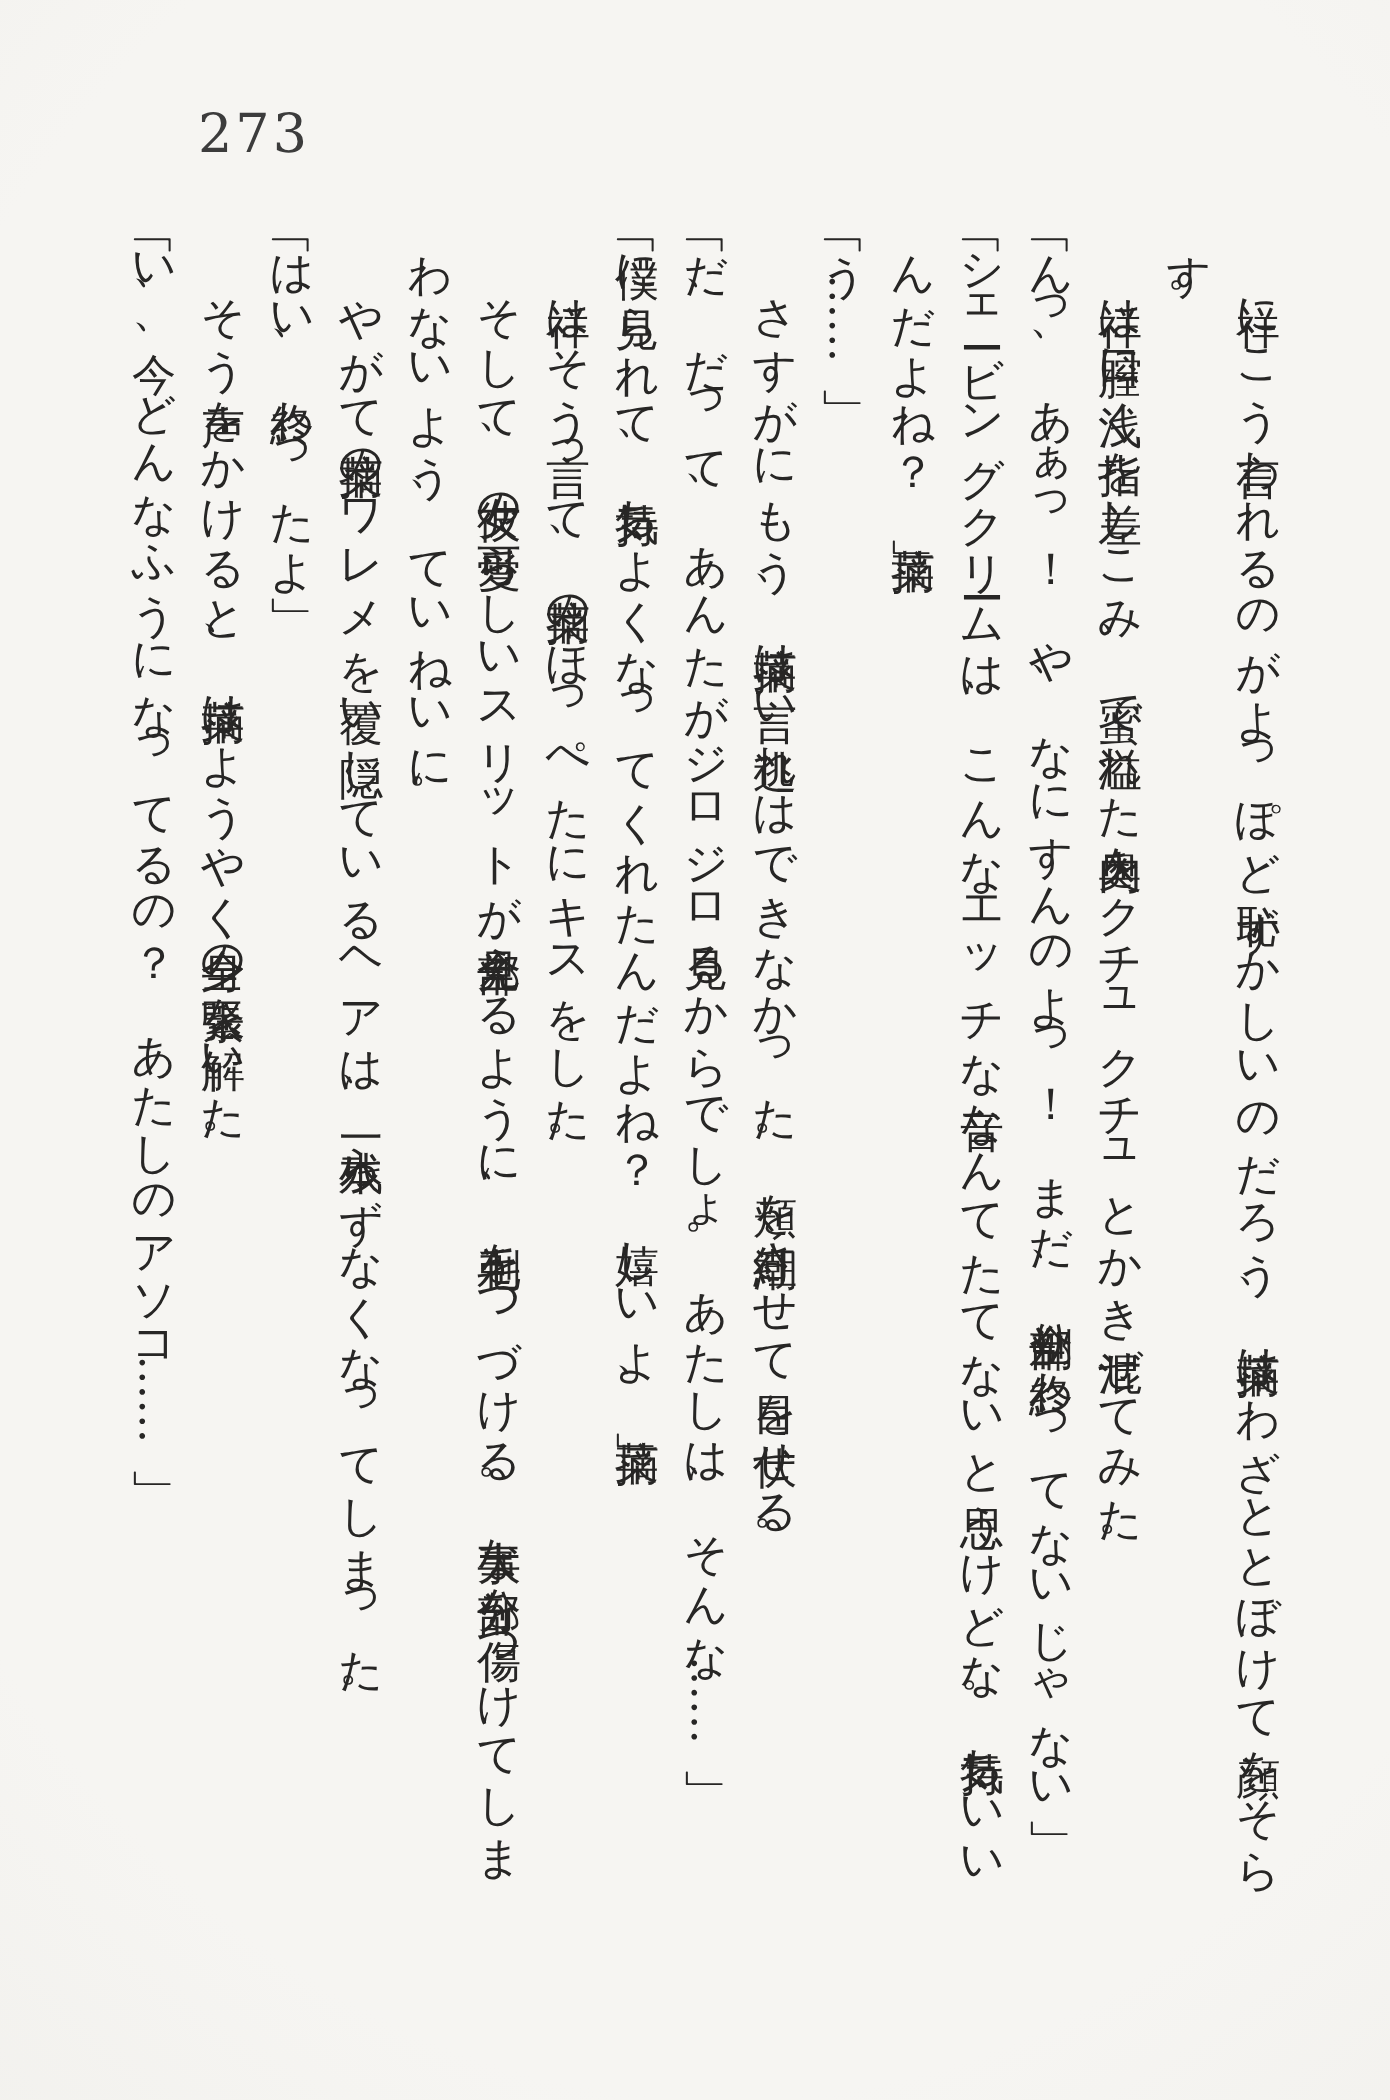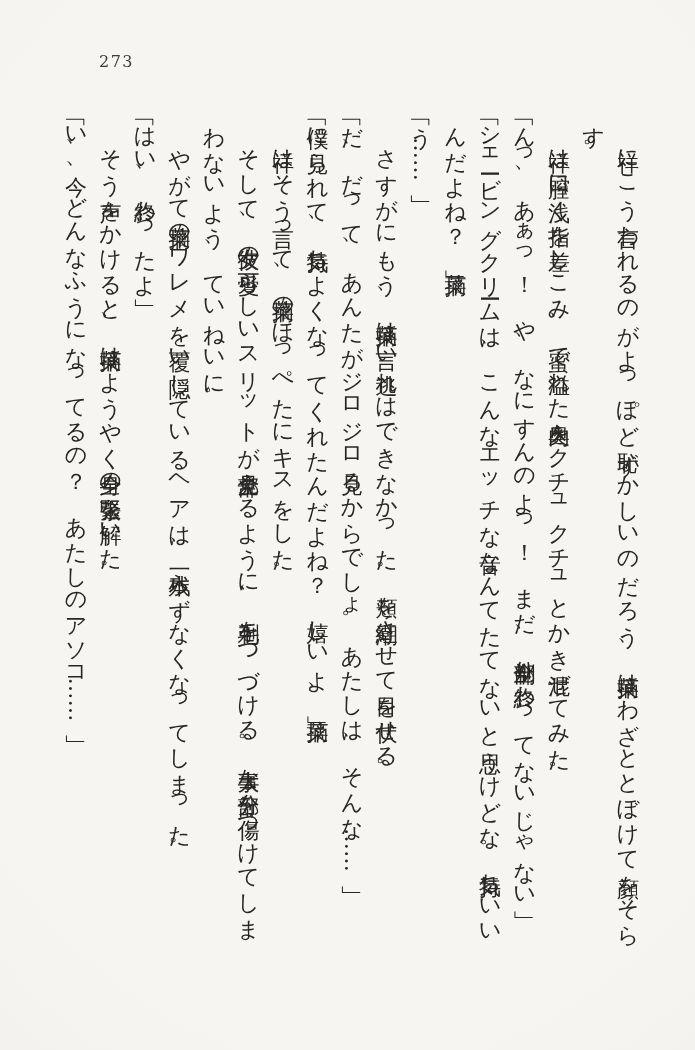--- a/index.html
+++ b/index.html
@@ -13,21 +13,21 @@
     height: 1050px;
     margin: 0 auto;
     overflow: hidden;
     background: radial-gradient(ellipse 120% 100% at 52% 45%, #f6f5f2 55%, #efeeea 85%, #e7e6e1 100%);
     font-family: "DejaVu Serif", "Liberation Serif", serif;
   }
   .page-number {
     position: absolute;
     top: 52px;
     left: 99px;
-    font-size: 16px;
+    font-size: 27px;
     letter-spacing: 1.5px;
     color: #3c3c3c;
     font-family: "DejaVu Serif", "Liberation Serif", serif;
   }
   .text-block {
     position: absolute;
     top: 112px;
     right: 50px;
     height: 836px;
     writing-mode: vertical-rl;

